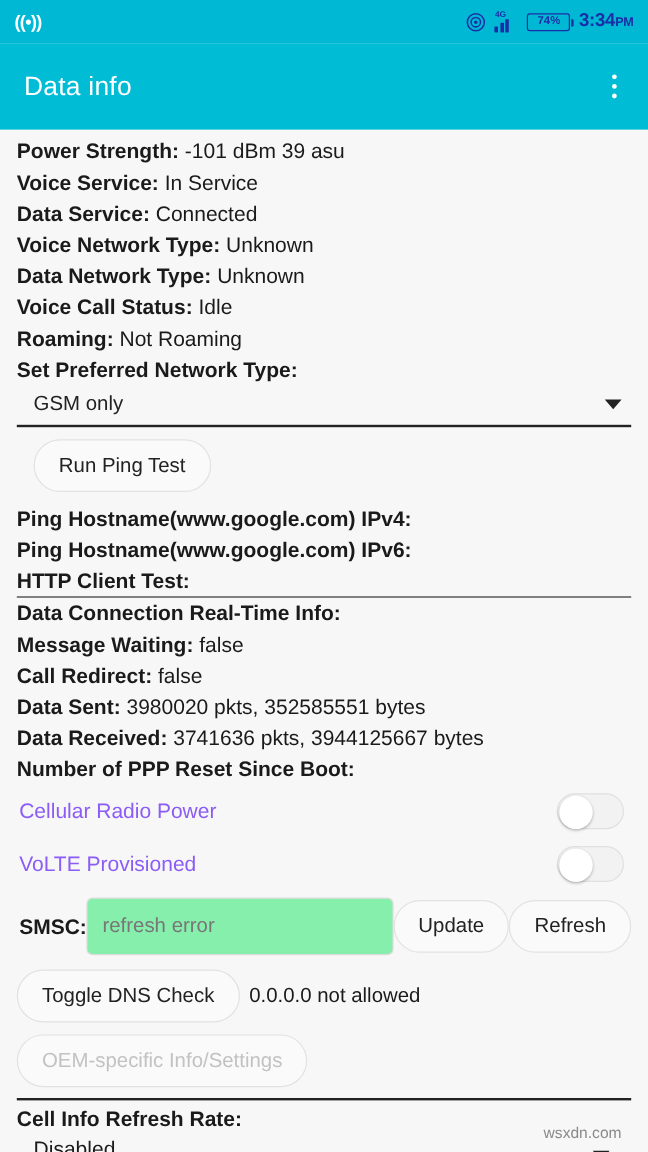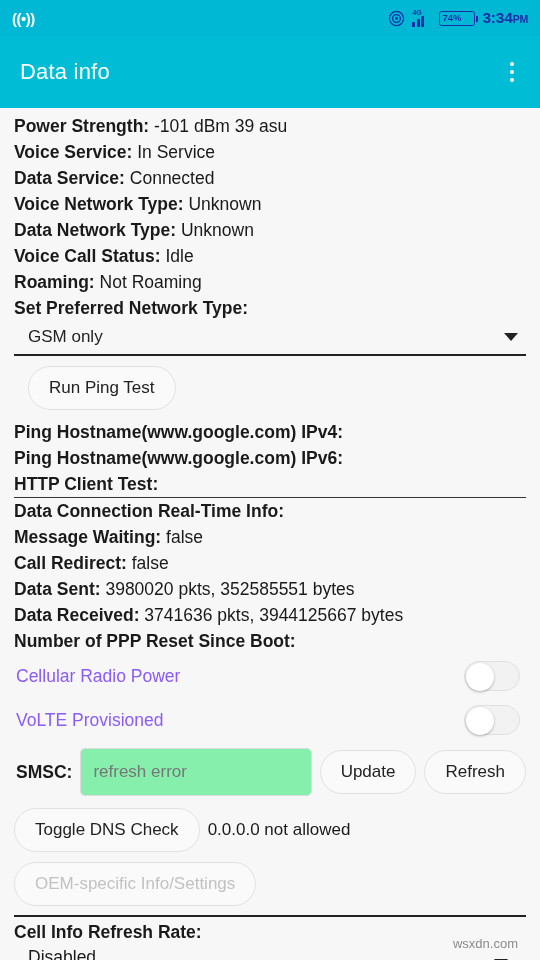--- a/index.html
+++ b/index.html
@@ -29,21 +29,21 @@
   .sig-ico { position: relative; width: 20px; height: 17px; display: inline-block; }
   .sig-bars { position: absolute; bottom: 0; left: 0; display: flex; align-items: flex-end; gap: 1.5px; }
   .sig-bars i { display: block; width: 3px; background: #1a2ea8; border-radius: 0.5px; }
   .sig-bars i:nth-child(1) { height: 5px; }
   .sig-bars i:nth-child(2) { height: 8px; }
   .sig-bars i:nth-child(3) { height: 11px; }
   .net-label { position: absolute; top: -1px; left: 0; font-size: 7px; font-weight: bold; line-height: 7px; color: #1a2ea8; }
   .batt {
     border: 1.6px solid #1a2ea8; border-radius: 2.5px;
     height: 15px; min-width: 36px;
-    display: flex; align-items: center; justify-content: flex-start;
+    display: flex; align-items: center; justify-content: center;
     position: relative;
   }
   .batt:after {
     content: ""; position: absolute; right: -4px; top: 4px;
     width: 2.5px; height: 6px; background: #1a2ea8; border-radius: 0 1px 1px 0;
   }
   .batt span { font-size: 9.5px; font-weight: bold; color: #1a2ea8; line-height: 1; padding: 0 2px; }
   .clock { font-size: 15.5px; font-weight: bold; color: #1a2ea8; letter-spacing: -0.2px; }
   .clock .ampm { font-size: 10.5px; }
 
@@ -121,21 +121,21 @@
     cursor: pointer;
   }
   .switch .knob {
     position: absolute; left: 1px; top: 1px;
     width: 28px; height: 28px;
     background: #ffffff;
     border-radius: 50%;
     box-shadow: 0 1px 2.5px rgba(0,0,0,0.30);
   }
 
-  .smsc-row { display: flex; align-items: center; gap: 8px; padding: 6px 0 6px 2px; }
+  .smsc-row { display: flex; align-items: center; padding: 6px 0 6px 2px; }
   .smsc-label { font-size: 17.5px; font-weight: bold; color: #1a1a1a; }
   .smsc-input {
     flex: 1;
     background: #86efac;
     border: 1px solid #DCDCDC;
     border-radius: 5px;
     padding: 13px 12px;
     font-size: 17px;
     color: #777;
     font-family: "Liberation Sans", sans-serif;

